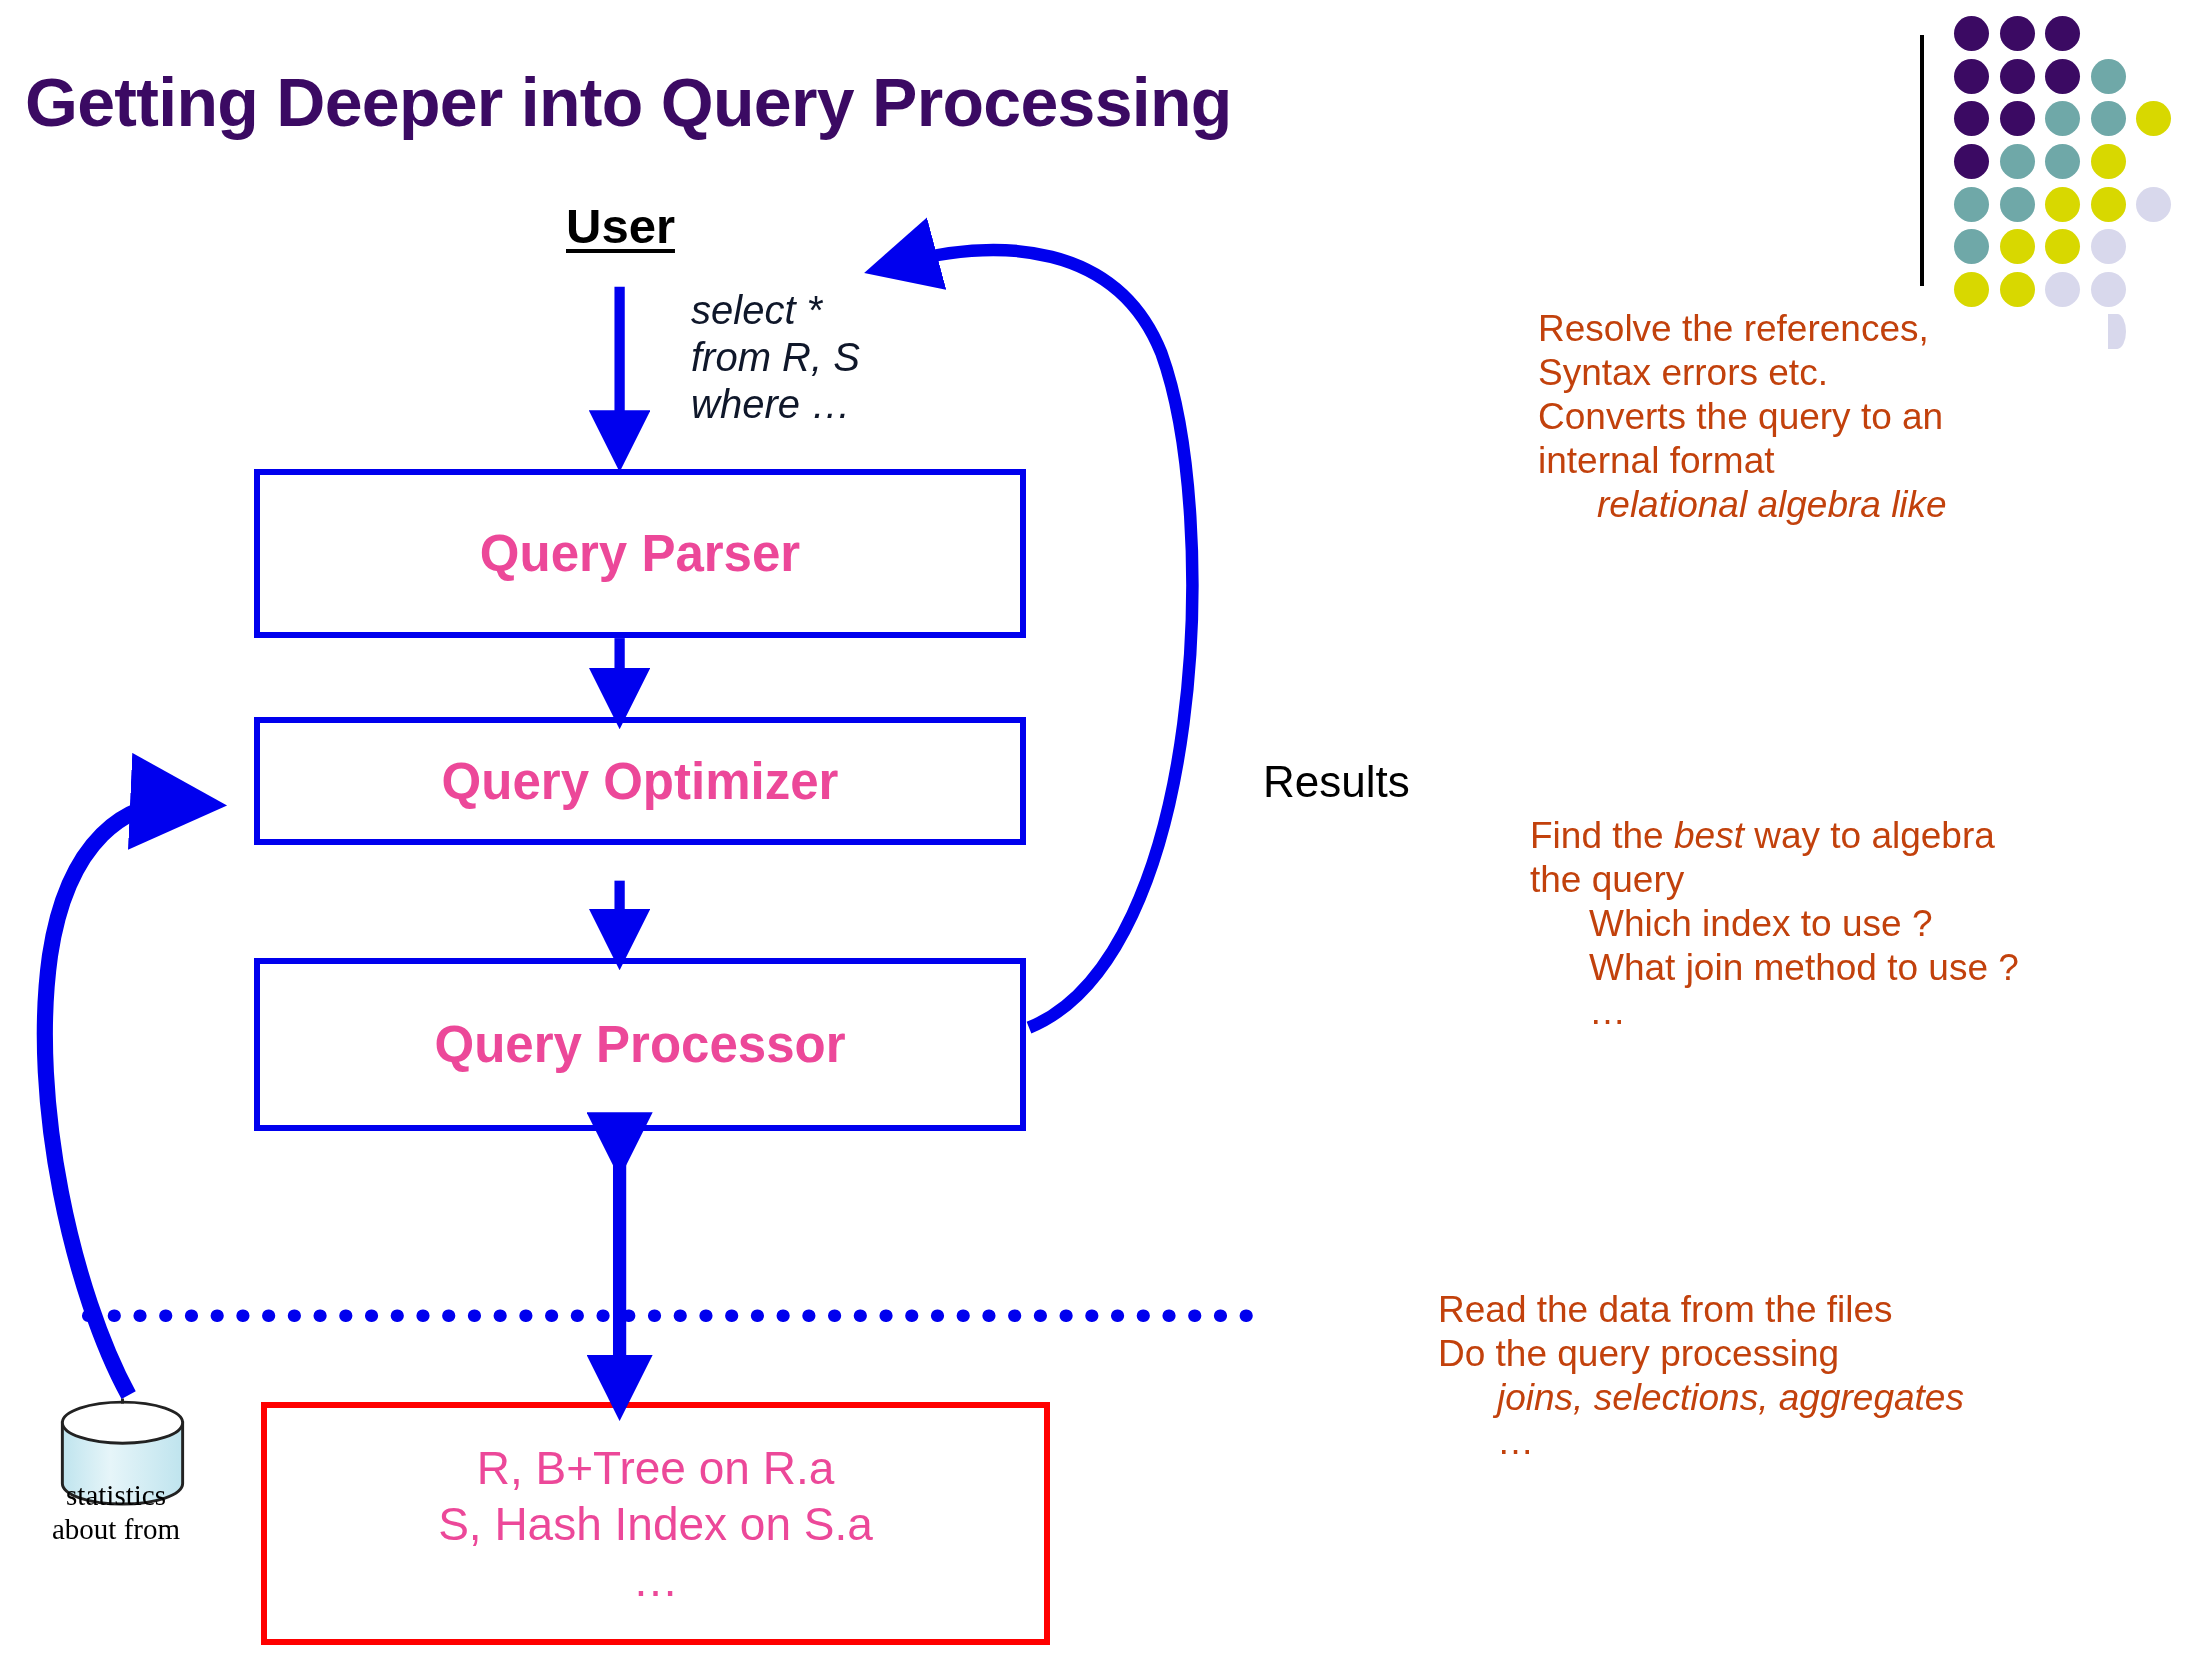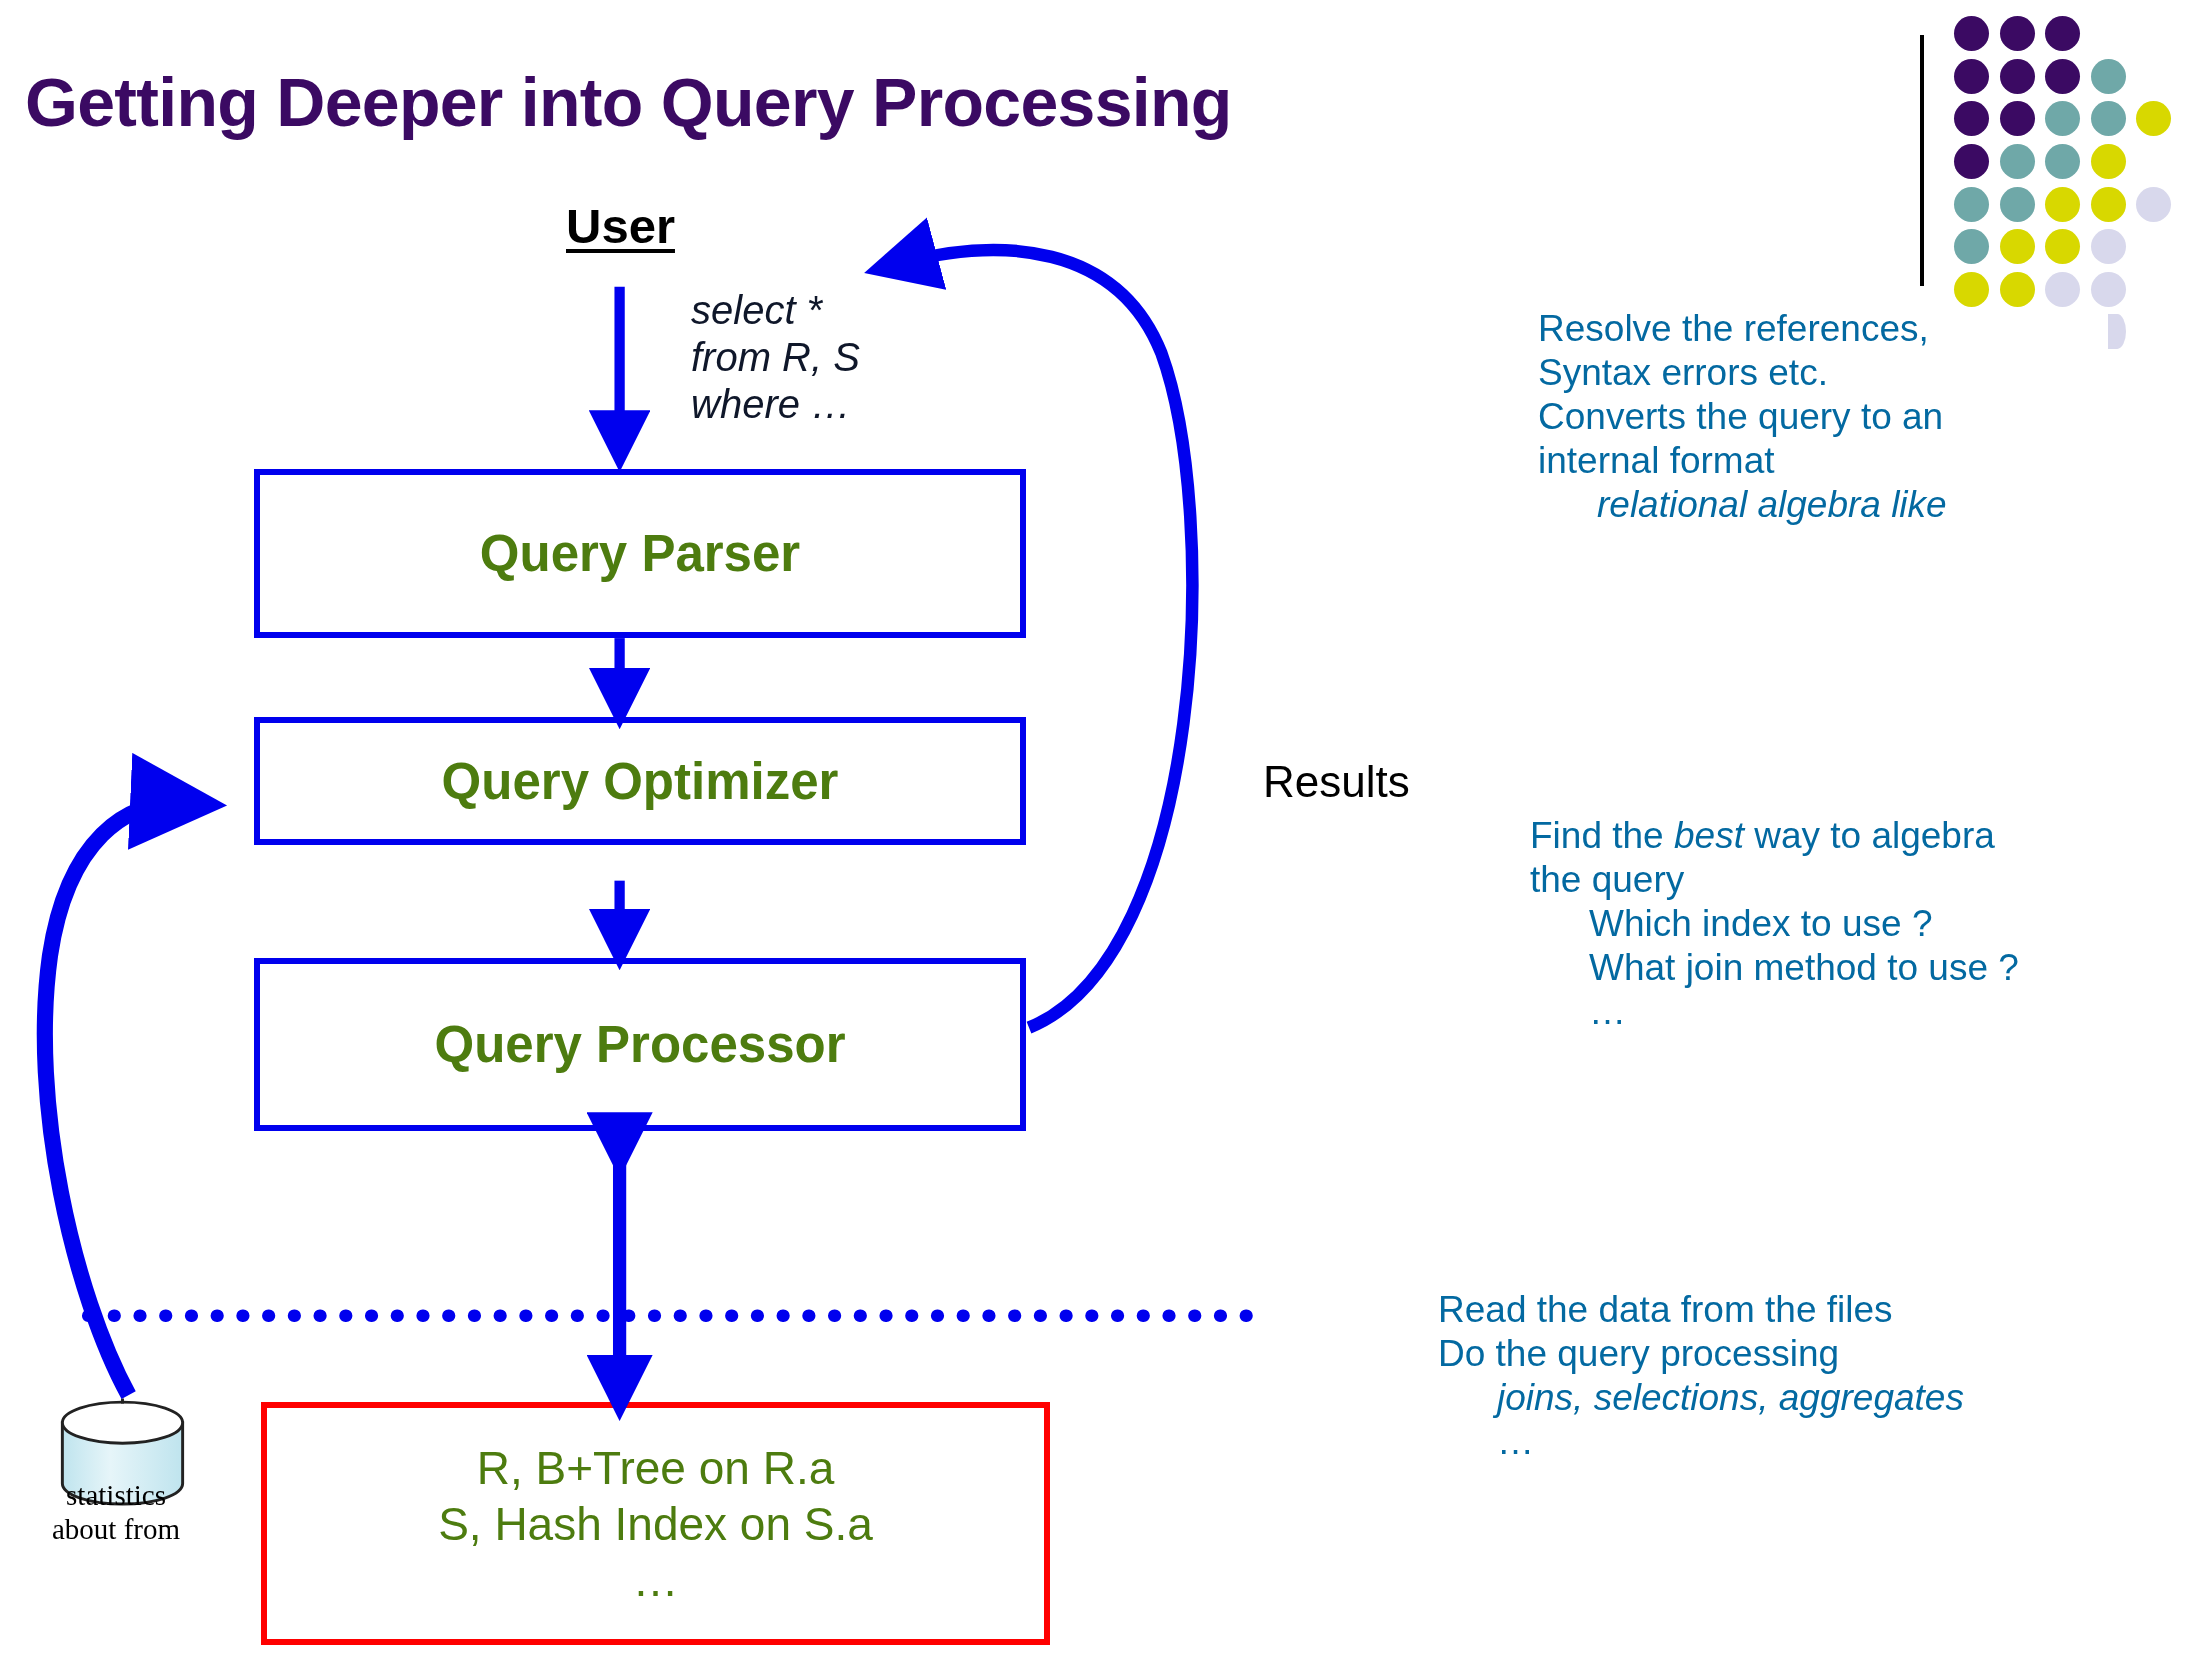--- a/index.html
+++ b/index.html
@@ -37,42 +37,42 @@
   }
   .dot{
     position:absolute;
     width:35px;height:35px;
     border-radius:50%;
   }
 
   
   .rtext{
     position:absolute;
-    color:#0369a1;
+    color:#c2410c;
     font-size:37px;
     line-height:44px;
     font-family:"Liberation Sans", sans-serif;
     white-space:nowrap;
   }
   .rtext .ital{font-style:italic;}
   .rtext .indent{display:block;padding-left:59px;}
   .rtext div{white-space:nowrap;}
 
   
   .fbox{
     position:absolute;
     box-sizing:border-box;
     border:6.6px solid #0000EE;
     background:#ffffff;
     display:flex;
     align-items:center;
     justify-content:center;
     font-size:51px;
     font-weight:bold;
-    color:#4d7c0f;
+    color:#ec4899;
     font-family:"Liberation Sans", sans-serif;
   }
   .fbox.red{border-color:#FF0000;}
   .fbox.red .lines{
     font-weight:normal;
     font-size:46px;
     line-height:56px;
     text-align:center;
   }
 

